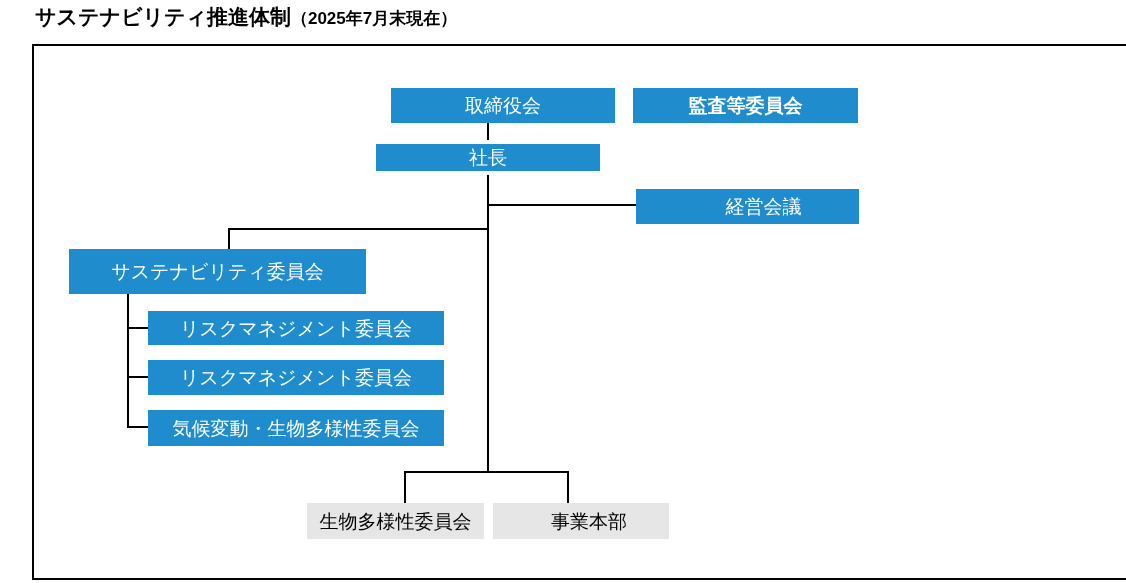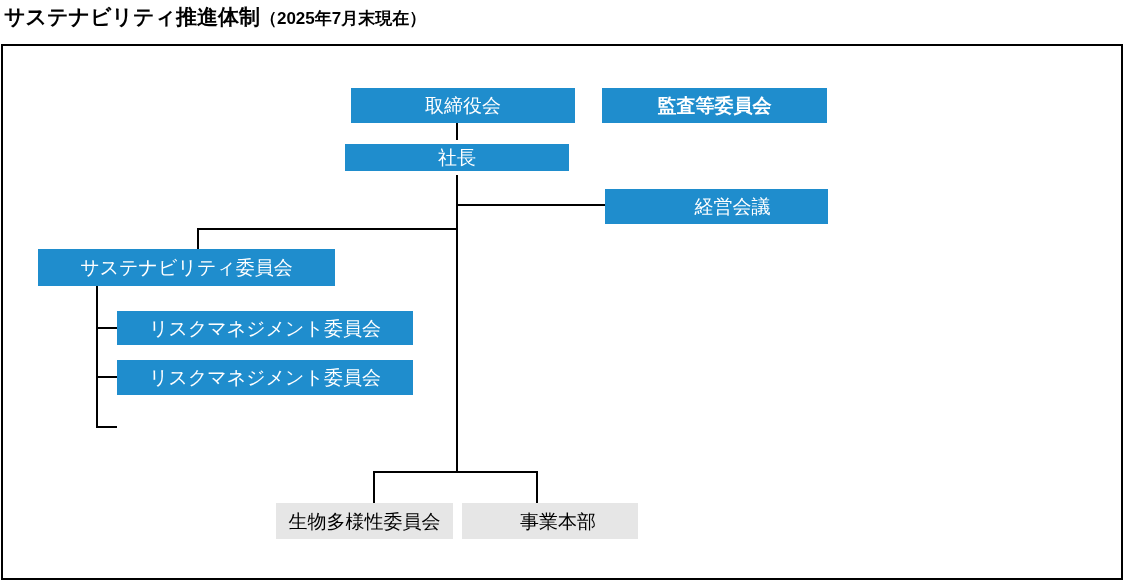--- a/index.html
+++ b/index.html
@@ -10,21 +10,21 @@
     --text-on-gray: #000000;
   }
   * { margin: 0; padding: 0; box-sizing: border-box; }
   html, body { background: #ffffff; }
   body {
     font-family: "Liberation Sans", "DejaVu Sans", sans-serif;
     width: 1126px; height: 583px;
     position: relative;
     overflow: hidden;
   }
-  .page { position: absolute; inset: 0; }
+  .page { position: absolute; inset: 0; margin-left: 31px; }
   .title {
     position: absolute;
     left: 4px; top: 4px;
     font-weight: 700;
     color: #000;
     white-space: nowrap;
     line-height: 1.2;
   }
   .title .main { font-size: 21px; }
   .title .note { font-size: 17px; }
@@ -66,23 +66,24 @@
   <div class="hline" style="left:198px; top:228px; width:258px;"></div>
   <div class="vline" style="left:197px; top:228px; height:21px;"></div>
   <div class="vline" style="left:96px; top:285px; height:143px;"></div>
   <div class="hline" style="left:96px; top:327px; width:21px;"></div>
   <div class="hline" style="left:96px; top:376px; width:21px;"></div>
   <div class="hline" style="left:96px; top:426px; width:21px;"></div>
   <div class="hline" style="left:373px; top:471px; width:165px;"></div>
   <div class="vline" style="left:373px; top:471px; height:32px;"></div>
   <div class="vline" style="left:536px; top:471px; height:32px;"></div>
 
-  <div class="node blue" style="left:351px; top:88px;  width:224px; height:35px;">取締役会</div>
+  <div class="node blue" style="left:360px; top:88px;  width:224px; height:35px;">取締役会</div>
   <div class="node blue" style="left:602px; top:88px;  width:225px; height:35px;font-weight:bold;">監査等委員会</div>
   <div class="node blue" style="left:345px; top:144px; width:224px; height:27px;">社長</div>
   <div class="node blue" style="left:605px; top:189px; width:223px; height:35px;padding-left:32px;">経営会議</div>
-  <div class="node blue" style="left:38px;  top:249px; width:297px; height:37px;">サステナビリティ委員会</div>
+  <div class="node blue" style="left:38px;  top:249px; width:297px; height:45px;">サステナビリティ委員会</div>
   <div class="node blue" style="left:117px; top:311px; width:296px; height:34px;">リスクマネジメント委員会</div>
   <div class="node blue" style="left:117px; top:360px; width:296px; height:35px;">リスクマネジメント委員会</div>
+  <div class="node blue" style="left:117px; top:410px; width:296px; height:36px;">気候変動・生物多様性委員会</div>
   <div class="node gray" style="left:276px; top:503px; width:177px; height:36px;">生物多様性委員会</div>
   <div class="node gray" style="left:462px; top:503px; width:176px; height:36px;padding-left:16px;">事業本部</div>
 
 </div>
 
 </body></html>

